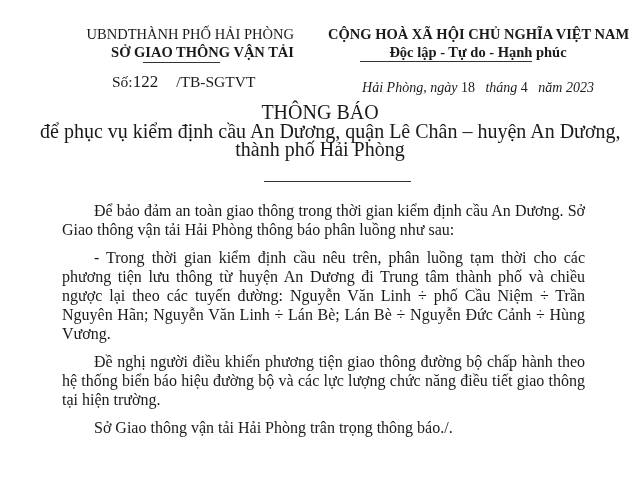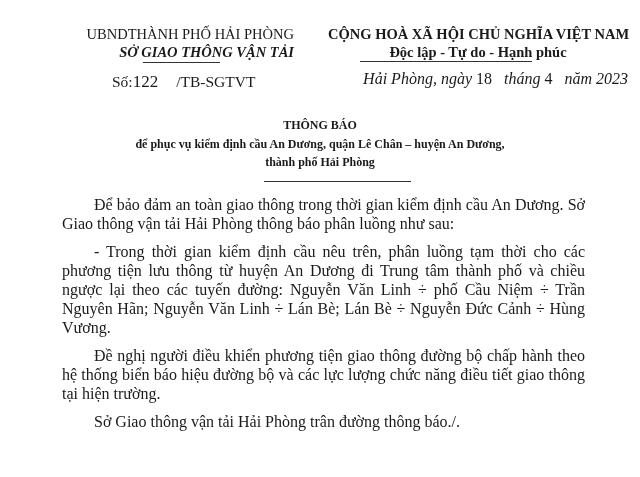--- a/index.html
+++ b/index.html
@@ -1,28 +1,28 @@
 <!DOCTYPE html>
 <html><head>
 <meta charset="utf-8">
 <style>
   html, body { margin: 0; padding: 0; background: #ffffff; }
   body { width: 640px; height: 477px; overflow: hidden; position: relative;
          font-family: "Liberation Serif", serif; color: #1a1a1a; }
   .abs { position: absolute; white-space: nowrap; }
   .hdr-left { left: 62px; width: 232px; text-align: right; font-size: 14.5px; line-height: 18px; }
   .hdr-right { left: 328px; width: 300px; text-align: center; font-size: 14.5px; line-height: 18px; font-weight: bold; }
-  .bold { font-weight: bold; font-style: italic; }
+  .bold { font-weight: bold; }
   .rule { position: absolute; height: 1px; background: #333; }
   .num-line { top: 72px; left: 112px; font-size: 15.5px; }
-  .date-line { top: 70px; left: 328px; width: 300px; text-align: right; font-size: 16px; font-style: italic; }
+  .date-line { top: 80px; left: 328px; width: 300px; text-align: center; font-size: 14px; font-style: italic; }
   .date-line .up { font-style: normal; }
-  .title-block { left: 40px; width: 560px; text-align: center; font-weight: bold; font-size: 12px; line-height: 18.5px; top: 116px; }
+  .title-block { left: 40px; width: 560px; text-align: center; font-weight: normal; font-size: 20px; line-height: 18.5px; top: 103px; }
   .body { position: absolute; left: 62px; width: 523px; top: 195px; font-size: 16px; line-height: 19px; text-align: justify; }
-  .body p { margin: 0 0 9px 0; text-indent: 32px; }
+  .body p { margin: 6px 0 9px 0; text-indent: 32px; }
   .body p.last { text-align: left; }
 </style>
 </head>
 <body>
 
 <div class="abs hdr-left" style="top:25px;">UBNDTHÀNH PHỐ HẢI PHÒNG</div>
 <div class="abs hdr-left bold" style="top:43px;">SỞ GIAO THÔNG VẬN TẢI</div>
 <div class="rule" style="left:143px; top:62px; width:77px;"></div>
 <div class="abs num-line">
   <span>Số:</span><span style="font-size:17px;">122</span><span style="display:inline-block;width:18px;"></span><span>/TB-SGTVT</span>
@@ -43,14 +43,14 @@
   <div>THÔNG BÁO</div>
   <div>để phục vụ kiểm định cầu An Dương, quận Lê Chân – huyện An Dương,</div>
   <div>thành phố Hải Phòng</div>
 </div>
 <div class="rule" style="left:264px; top:181px; width:147px;"></div>
 
 <div class="body">
   <p>Để bảo đảm an toàn giao thông trong thời gian kiểm định cầu An Dương. Sở Giao thông vận tải Hải Phòng thông báo phân luồng như sau:</p>
   <p>- Trong thời gian kiểm định cầu nêu trên, phân luồng tạm thời cho các phương tiện lưu thông từ huyện An Dương đi Trung tâm thành phố và chiều ngược lại theo các tuyến đường: Nguyễn Văn Linh ÷ phố Cầu Niệm ÷ Trần Nguyên Hãn; Nguyễn Văn Linh ÷ Lán Bè; Lán Bè ÷ Nguyễn Đức Cảnh ÷ Hùng Vương.</p>
   <p>Đề nghị người điều khiển phương tiện giao thông đường bộ chấp hành theo hệ thống biển báo hiệu đường bộ và các lực lượng chức năng điều tiết giao thông tại hiện trường.</p>
-  <p class="last">Sở Giao thông vận tải Hải Phòng trân đường thông báo./.</p>
+  <p class="last">Sở Giao thông vận tải Hải Phòng trân trọng thông báo./.</p>
 </div>
 
 </body></html>

